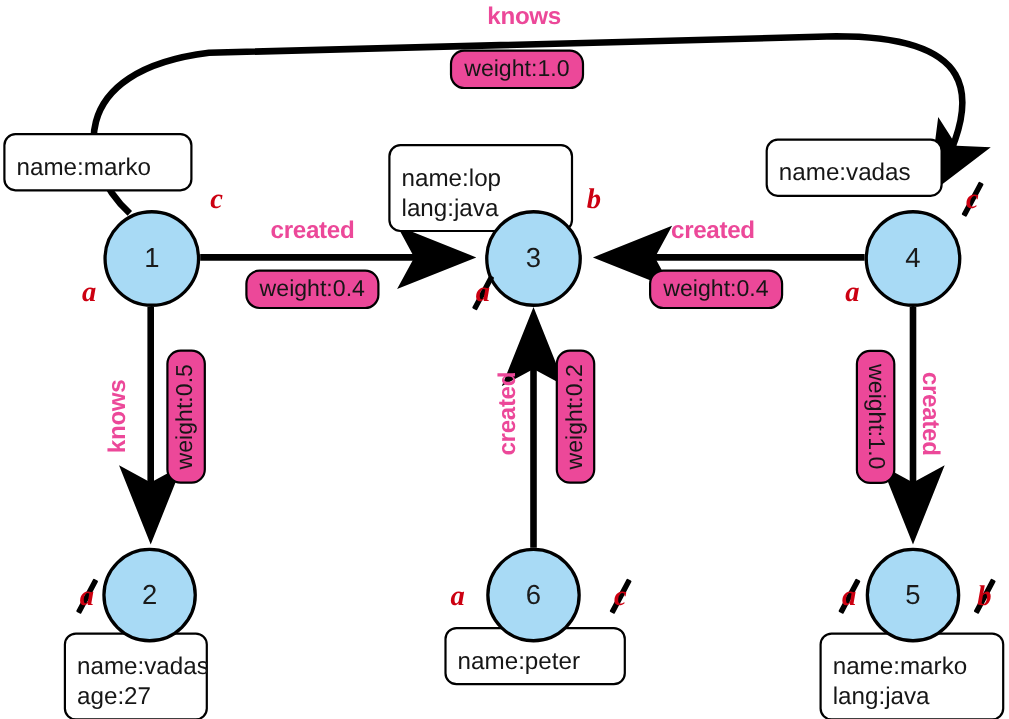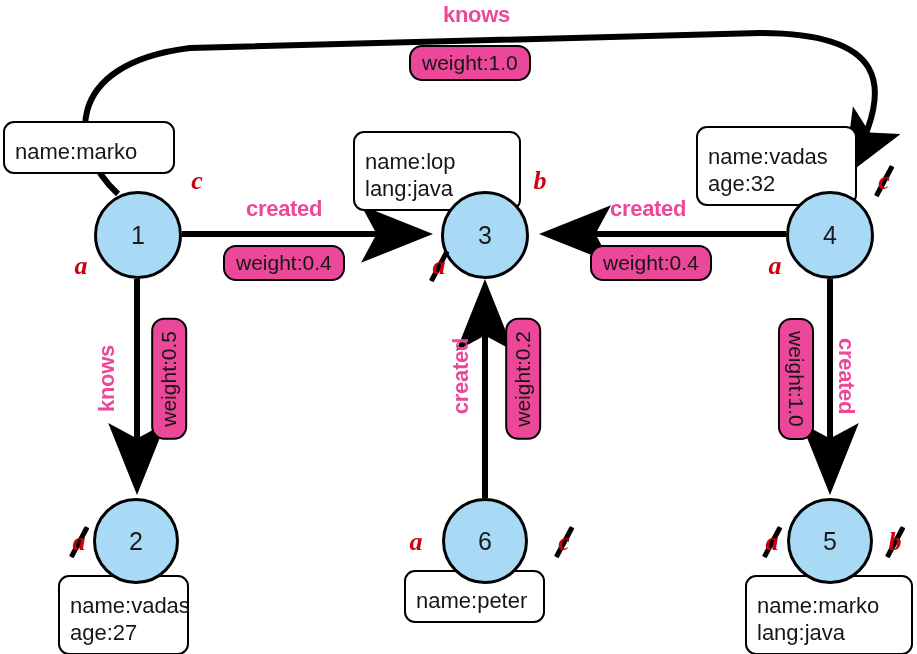--- a/index.html
+++ b/index.html
@@ -100,27 +100,26 @@
 
   <div class="propbox" style="left:3px;top:121px;width:172px;">
     <span class="l">name:marko</span>
   </div>
   <div class="propbox" style="left:353px;top:131px;width:168px;">
     <span class="l">name:lop</span>
     <span class="l">lang:java</span>
   </div>
   <div class="propbox" style="left:696px;top:126px;width:161px;">
     <span class="l">name:vadas</span>
-    <span class="l">age:32</span>
   </div>
   <div class="propbox" style="left:58px;top:575px;width:131px;">
     <span class="l">name:vadas</span>
     <span class="l">age:27</span>
   </div>
-  <div class="propbox" style="left:404px;top:570px;width:141px;">
+  <div class="propbox" style="left:404px;top:570px;width:165px;">
     <span class="l">name:peter</span>
   </div>
   <div class="propbox" style="left:745px;top:575px;width:168px;">
     <span class="l">name:marko</span>
     <span class="l">lang:java</span>
   </div>
 
   <div class="wbox" style="left:409px;top:45px;">weight:1.0</div>
   <div class="wbox" style="left:223px;top:245px;">weight:0.4</div>
   <div class="wbox" style="left:590px;top:245px;">weight:0.4</div>

